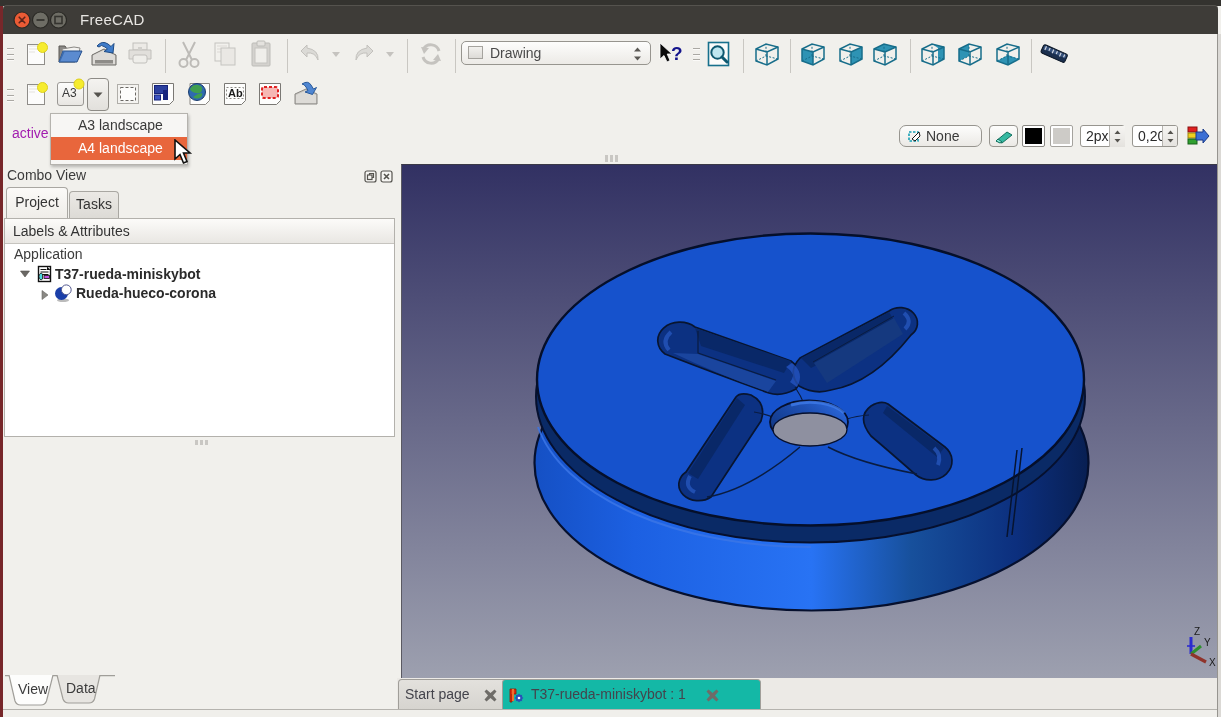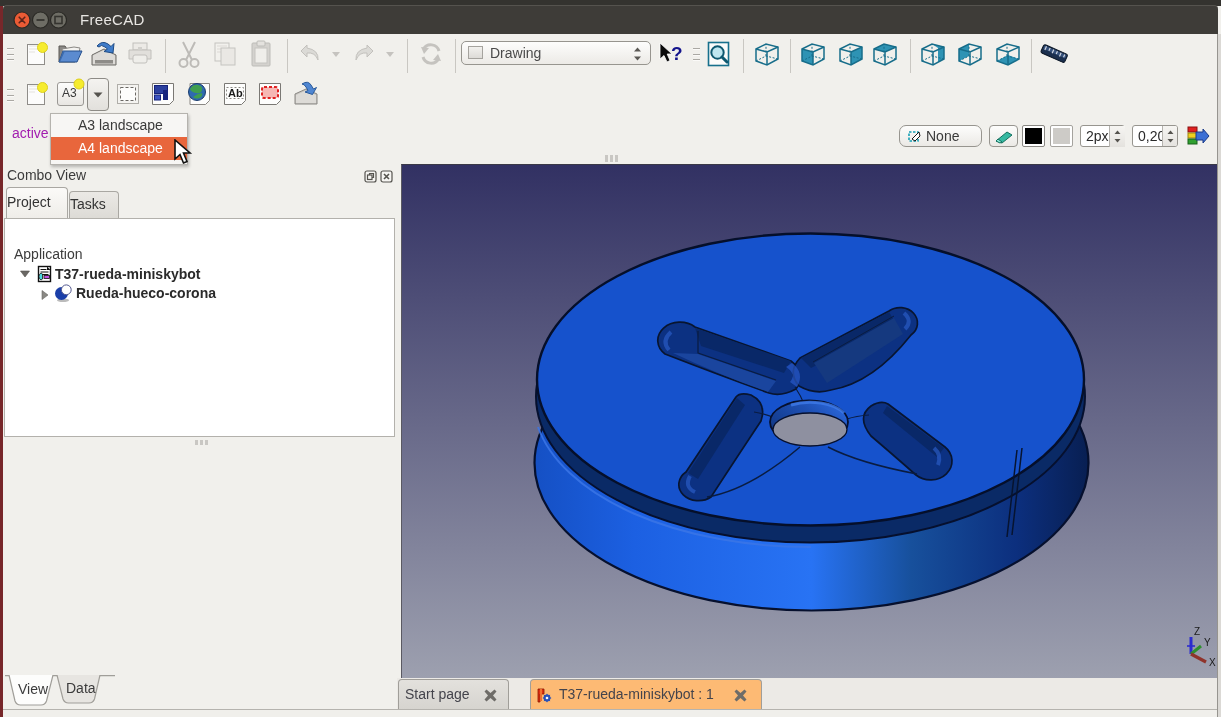--- a/index.html
+++ b/index.html
@@ -13,21 +13,21 @@
 #lborder{left:0;top:6px;width:3px;height:711px;background:#77272a}
 #rborder{left:1217px;top:34px;width:4px;height:683px;background:#dbd9d5;border-left:1px solid #96948f}
 
 #toolzone{left:3px;top:34px;width:1214px;height:129px;background:#f1f0ec}
 .sep{width:1px;background:#c9c7c2;top:5px;height:34px;position:absolute}
 .grip{position:absolute;width:8px;height:13px;display:flex;flex-direction:column;justify-content:space-between}
 .grip i{display:block;height:2px;background:#aaa8a3;border-bottom:1px solid #fbfaf8;width:7px}
 
 #lpanel{left:3px;top:163px;width:394px;height:547px;background:#f1f0ec}
 #cvtitle{left:4px;top:4px;font-size:14px;color:#3b3b3b}
-.tab{position:absolute;font-size:14px;color:#333;border:1px solid #a9a7a2;border-bottom:none;border-radius:4px 4px 0 0}
+.tab{position:absolute;font-size:14px;color:#333;text-align:center;border:1px solid #a9a7a2;border-bottom:none;border-radius:4px 4px 0 0}
 #treebox{left:1px;top:55px;width:391px;height:219px;background:#fff;border:1px solid #b3b1ac}
 #lahead{left:0;top:0;width:100%;height:25px;background:linear-gradient(#fcfbf9,#e9e7e3);border-bottom:1px solid #c6c4bf;font-size:14px;color:#333;padding:4px 0 0 8px}
 #propbox{left:1px;top:284px;width:391px;height:229px;background:#fff;border:1px solid #b3b1ac}
 #prophead{left:0;top:0;width:100%;height:27px;background:linear-gradient(#fcfbf9,#e9e7e3);border-bottom:1px solid #c6c4bf}
 
 #vp{left:401px;top:164px;width:816px;height:514px;background:linear-gradient(#323163,#9da0af);border-left:1px solid #5a5962;border-top:1px solid #3a3947}
 
 #tabbar{left:397px;top:678px;width:820px;height:31px;background:#eceae6}
 #statusbar{left:3px;top:709px;width:1214px;height:8px;background:#f0efeb;border-top:1px solid #b5b3ae}
 .btab{position:absolute;top:1px;height:30px;font-size:14px;color:#44444c;border:1px solid #a09e99;border-bottom:none;border-radius:4px 4px 0 0}
@@ -328,20 +328,21 @@
           <rect x="1" y="1" width="11" height="11" rx="2" fill="#f6f5f2"></rect>
           <rect x="3.5" y="5" width="4.5" height="4.5"></rect>
           <path d="M5.5 5 V3.5 H9.5 V7.5 H8"></path>
         </g>
       </svg>
     <svg class="abs" style="left:377px;top:7px" width="13" height="13" viewBox="0 0 13 13">
         <rect x="1" y="1" width="11" height="11" rx="2" fill="#f6f5f2" stroke="#55534e" stroke-width="1.2"></rect>
         <path d="M4 4 L9 9 M9 4 L4 9" stroke="#55534e" stroke-width="1.6"></path>
       </svg>
     <div class="abs" id="treebox">
+      <div class="abs" id="lahead">Labels &amp; Attributes</div>
       <div class="abs txt13" style="left:9px;top:27px">Application</div>
       <svg class="abs" style="left:15px;top:51px" width="10" height="8" viewBox="0 0 10 8">
           <path d="M0.5 1 h9 l-4.5 6z" fill="#6a6864" stroke="#55534e" stroke-width="0.6"></path>
         </svg>
       <svg class="abs" style="left:31px;top:46px" width="18" height="18" viewBox="0 0 18 18">
           <rect x="2.5" y="1.5" width="12" height="15" fill="#fff" stroke="#111" stroke-width="1.4"></rect>
           <path d="M11 1.5 L14.5 5 11 5z" fill="#111"></path>
           <path d="M4.5 4.5 h6 M4.5 7 h8 M4.5 9.5 h8" stroke="#111" stroke-width="1.2"></path>
           <path d="M5 15 a4 4 0 0 1 0 -7 l1.5 1 0 5z" fill="#4ad8e0" stroke="#111" stroke-width="0.8"></path>
           <rect x="8" y="10.5" width="5.5" height="3" fill="#c050e0" stroke="#111" stroke-width="0.8"></rect>
@@ -444,21 +445,21 @@
     </g>
    </svg>
   </div>
 
   <div class="abs" id="tabbar">
     <div class="btab" style="left:1px;width:111px;background:linear-gradient(#e3e1dd,#d6d4cf)"><span style="margin-left:6px;line-height:29px">Start page</span>
       <svg class="abs" style="left:85px;top:9px" width="13" height="13" viewBox="0 0 13 13">
           <path d="M2.5 0.5 L6.5 4 10.5 0.5 12.5 2.5 9 6.5 12.5 10.5 10.5 12.5 6.5 9 2.5 12.5 0.5 10.5 4 6.5 0.5 2.5z" fill="#6e6c68"></path>
         </svg>
     </div>
-    <div class="btab" style="left:133px;width:232px;background:#fdba74">
+    <div class="btab" style="left:105px;width:259px;background:#14b8a6">
       <svg class="abs" style="left:6px;top:8px" width="15" height="15" viewBox="0 0 15 15">
           <path d="M1 1 h6 v5 h-4 v8 h-2z" fill="#e03010" stroke="#8a1800" stroke-width="0.8"></path>
           <path d="M3 1 h2 v12 h-2z" fill="#f07030"></path>
           <g fill="#2a52b8">
             <circle cx="10" cy="10" r="3.4"></circle>
             <path d="M10 5.5 l1 1.6 -2 0z M10 14.5 l1 -1.6 -2 0z M5.5 10 l1.6 -1 0 2z M14.5 10 l-1.6 -1 0 2z M6.8 6.8 l1.9 0.5 -1.4 1.4z M13.2 13.2 l-1.9 -0.5 1.4 -1.4z M13.2 6.8 l-0.5 1.9 -1.4 -1.4z M6.8 13.2 l0.5 -1.9 1.4 1.4z"></path>
           </g>
           <circle cx="10" cy="10" r="1.3" fill="#fbfbfa"></circle>
         </svg>
       <span style="margin-left:28px;line-height:29px">T37-rueda-miniskybot : 1</span>

